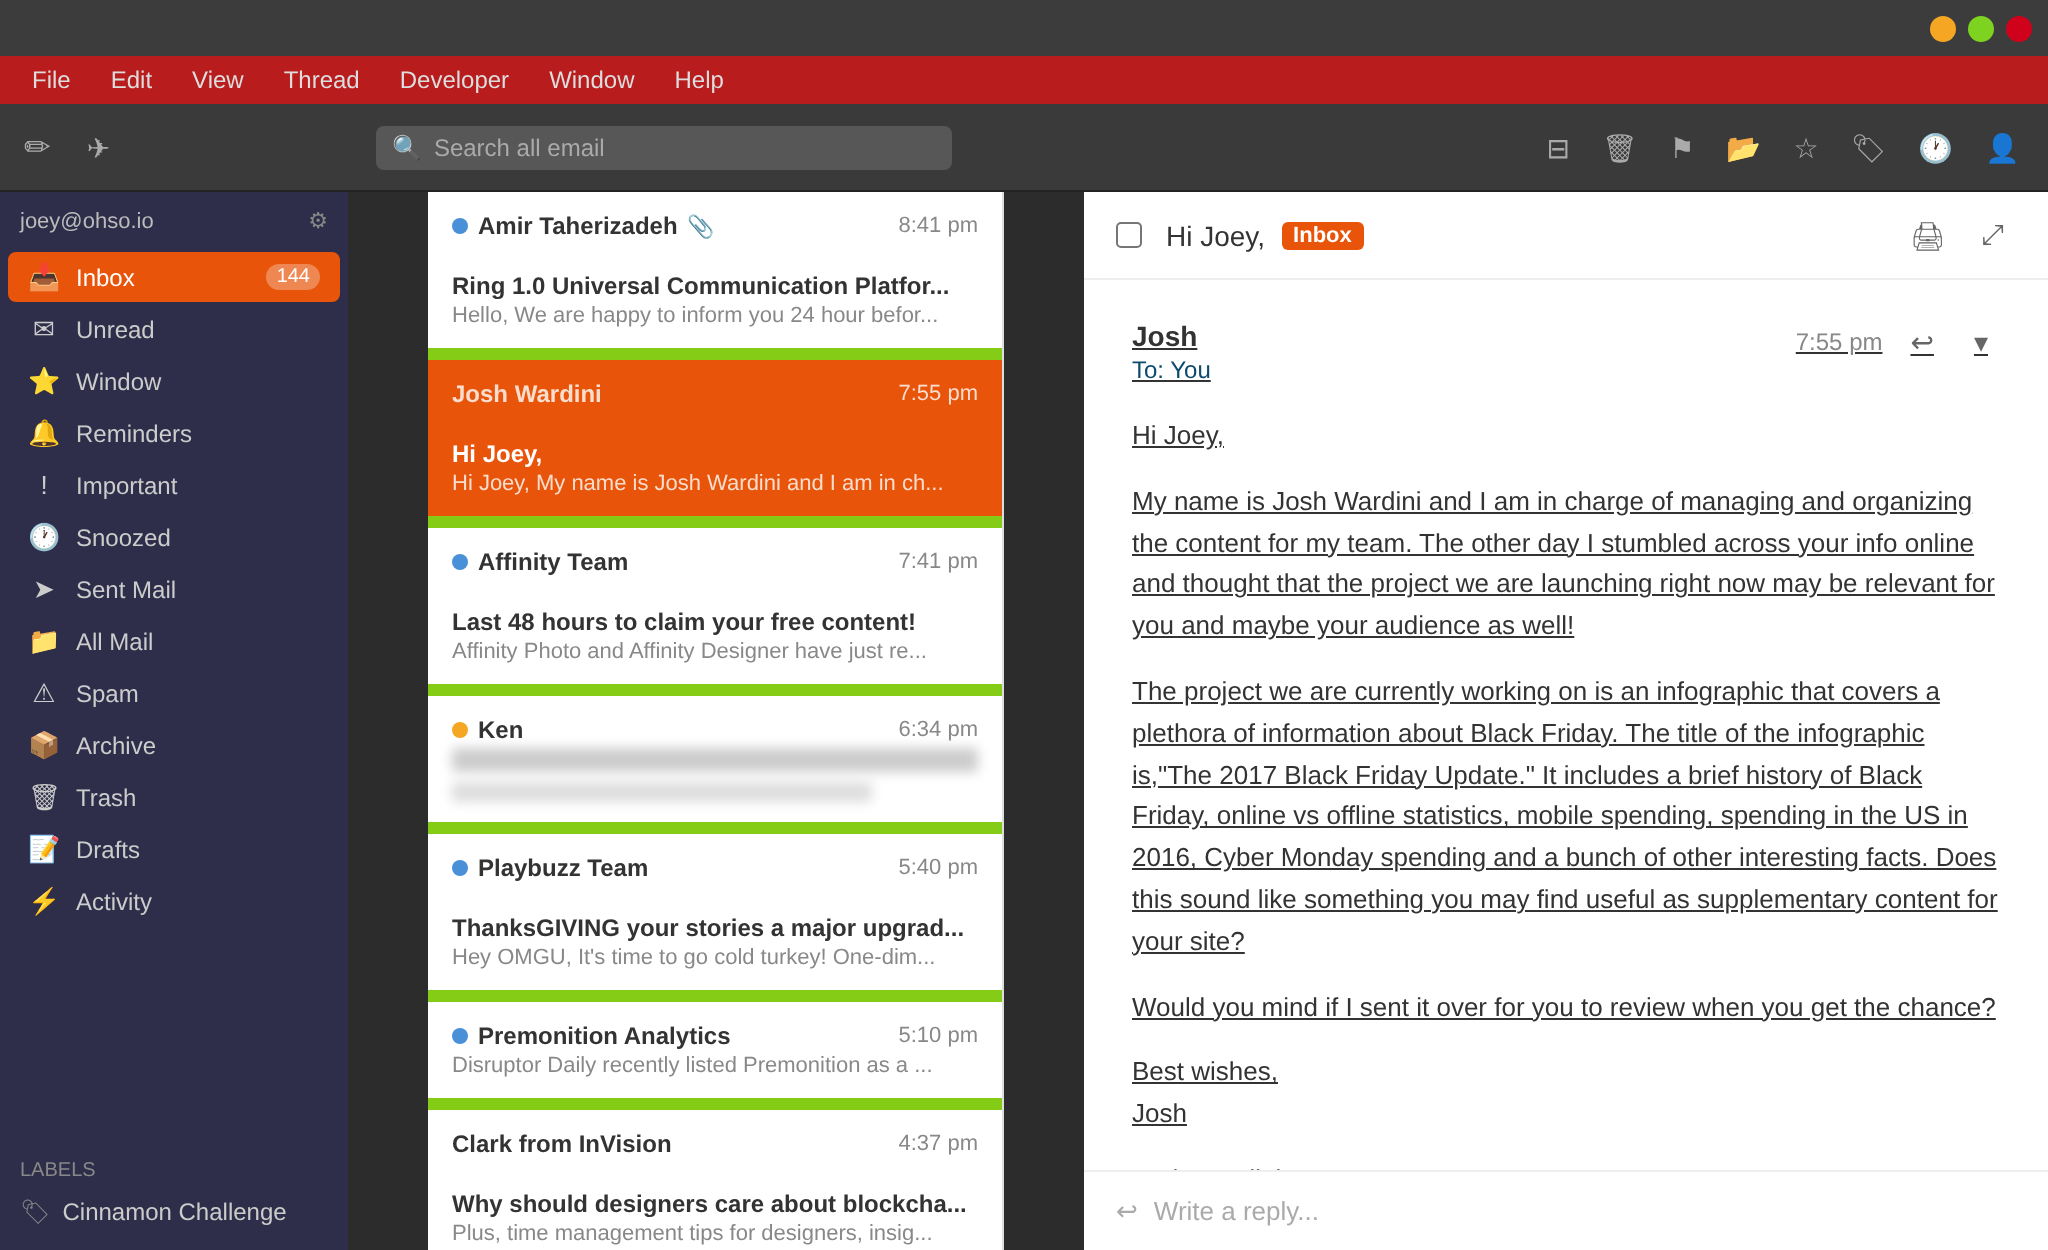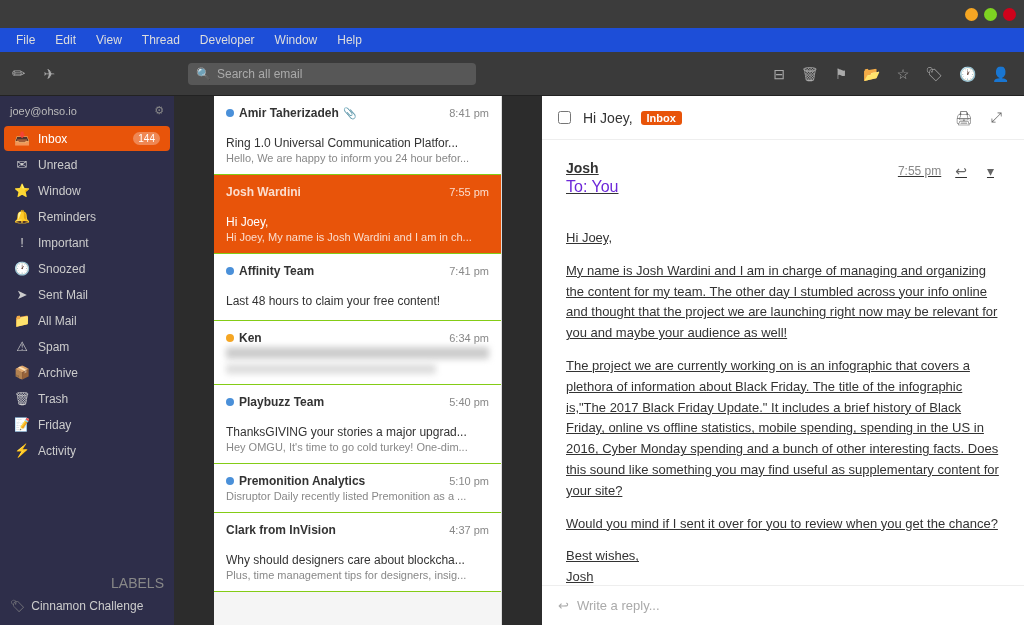--- a/index.html
+++ b/index.html
@@ -23,21 +23,21 @@
       gap: 6px;
       align-items: center;
     }
     .win-btn { width: 13px; height: 13px; border-radius: 50%; display: inline-block; }
     .win-btn.minimize { background: #f5a623; }
     .win-btn.maximize { background: #7ed321; }
     .win-btn.close { background: #d0021b; }
 
     
     .menu-bar {
-      background: #1d4ed8;
+      background: #b91c1c;
       height: 24px;
       display: flex;
       align-items: center;
       padding: 0 8px;
       gap: 4px;
       color: #ddd;
       font-size: 12px;
     }
     .menu-item { padding: 2px 8px; cursor: pointer; border-radius: 3px; }
 
@@ -144,52 +144,52 @@
     .badge {
       margin-left: auto;
       background: #e8540a;
       color: white;
       border-radius: 8px;
       padding: 1px 5px;
       font-size: 10px;
     }
     .sidebar-item.active .badge { background: rgba(255,255,255,0.3); }
     .labels-section { padding: 8px 10px; }
-    .labels-title { color: #888; font-size: 14px; text-transform: uppercase; margin-bottom: 4px; text-align: right; }
+    .labels-title { color: #888; font-size: 10px; text-transform: uppercase; margin-bottom: 4px; }
     .label-item {
       display: flex;
       align-items: center;
       gap: 6px;
       padding: 4px 0;
       color: #ccc;
       cursor: pointer;
       font-size: 12px;
     }
 
     
     .email-list {
       width: 288px;
       background: #f5f5f5;
       border-right: 1px solid #ddd;
       overflow-y: auto;
       flex-shrink: 0;
     }
     .email-item {
       padding: 10px 12px;
-      border-bottom: 1px solid #84cc16;
+      border-bottom: 6px solid #84cc16;
       cursor: pointer;
       background: white;
     }
     .email-item.selected { background: #e8540a; color: white; }
     .email-item.selected .email-preview, .email-item.selected .email-sender, .email-item.selected .email-time { color: rgba(255,255,255,0.8); }
     .email-item.selected .email-subject { color: white; }
     .email-header { display: flex; justify-content: space-between; align-items: center; margin-bottom: 2px; }
     .email-sender { font-weight: 600; font-size: 12px; display: flex; align-items: center; gap: 5px; }
     .email-time { font-size: 11px; color: #888; }
-    .email-subject { font-size: 12px; font-weight: 400; margin-bottom: 2px; white-space: nowrap; overflow: hidden; text-overflow: ellipsis; margin-top: 16px; }
+    .email-subject { font-size: 12px; font-weight: 700; margin-bottom: 2px; white-space: nowrap; overflow: hidden; text-overflow: ellipsis; margin-top: 16px; }
     .email-preview { font-size: 11px; color: #888; white-space: nowrap; overflow: hidden; text-overflow: ellipsis; }
     .unread-dot { width: 8px; height: 8px; border-radius: 50%; background: #4a90d9; flex-shrink: 0; }
     .attachment-icon { font-size: 11px; color: #888; }
 
     
     .email-view {
       flex: 1;
       background: white;
       display: flex;
       flex-direction: column;
@@ -211,21 +211,21 @@
       font-size: 11px;
       font-weight: 600;
     }
     .email-content {
       flex: 1;
       padding: 20px 24px;
       overflow-y: auto;
       text-decoration: underline;
     }
     .email-from { font-size: 14px; font-weight: 600; margin-bottom: 2px; }
-    .email-to { font-size: 16px; color: #6d28d9; margin-bottom: 16px; }
+    .email-to { font-size: 12px; color: #0c4a6e; }
     .email-meta { display: flex; justify-content: space-between; align-items: flex-start; margin-bottom: 16px; }
     .email-meta-time { font-size: 12px; color: #888; }
     .email-body { font-size: 13px; line-height: 1.6; color: #333; }
     .email-body p { margin-bottom: 12px; }
     .reply-footer {
       border-top: 1px solid #eee;
       padding: 12px 16px;
       display: flex;
       align-items: center;
       gap: 8px;
@@ -327,21 +327,21 @@
       <div class="sidebar-item">
         <span class="icon">📦</span>
         <span>Archive</span>
       </div>
       <div class="sidebar-item">
         <span class="icon">🗑</span>
         <span>Trash</span>
       </div>
       <div class="sidebar-item">
         <span class="icon">📝</span>
-        <span>Friday</span>
+        <span>Drafts</span>
       </div>
       <div class="sidebar-item">
         <span class="icon">⚡</span>
         <span>Activity</span>
       </div>
     </div>
 
     <div class="labels-section">
       <div class="labels-title">Labels</div>
       <div class="label-item">
@@ -379,20 +379,21 @@
 
     <div class="email-item">
       <div class="email-header">
         <div class="email-sender">
           <span class="unread-dot"></span>
           Affinity Team
         </div>
         <span class="email-time">7:41 pm</span>
       </div>
       <div class="email-subject">Last 48 hours to claim your free content!</div>
+      <div class="email-preview">Affinity Photo and Affinity Designer have just re...</div>
     </div>
 
     <div class="email-item">
       <div class="email-header">
         <div class="email-sender">
           <span style="display:inline-block;width:8px;height:8px;border-radius:50%;background:#f5a623;flex-shrink:0;"></span>
           Ken
         </div>
         <span class="email-time">6:34 pm</span>
       </div>

